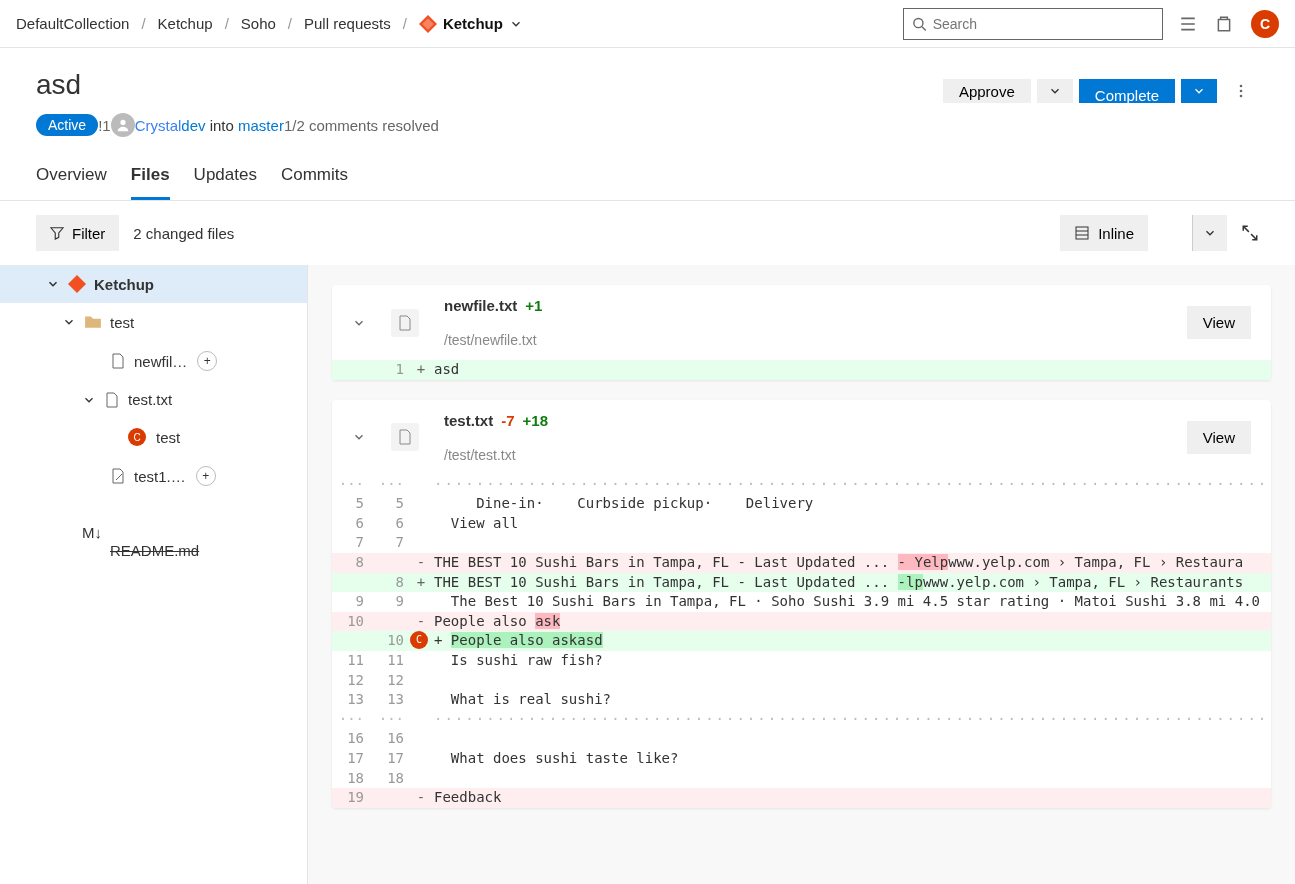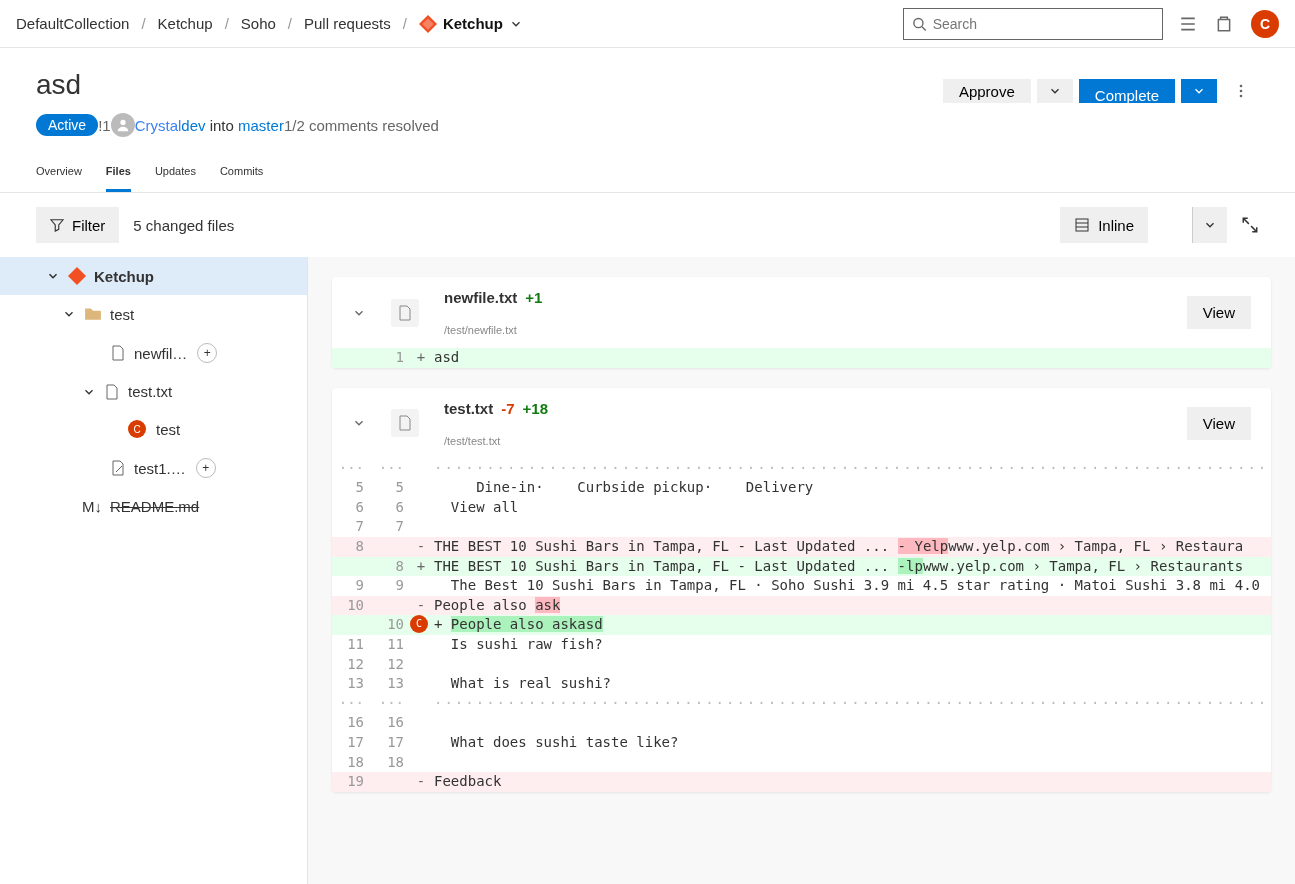--- a/index.html
+++ b/index.html
@@ -23,45 +23,45 @@
 .btn-primary { background: #0078d4; color: #fff; }
 .btn-icon-more { width: 36px; padding: 0; background: transparent; }
 .header-row2 { display: flex; align-items: center; margin-top: 10px; font-size: 15px; }
 .badge-active { background: #0078d4; color: #fff; border-radius: 12px; padding: 3px 12px; font-size: 14px; }
 .pr-id { color: #666; }
 .author-icon { width: 24px; height: 24px; border-radius: 50%; background: #bbb; display: inline-flex; align-items: center; justify-content: center; }
 .author-name { color: #3b82f6; }
 .branch-link { color: #0078d4; }
 .comments-resolved { color: #666; }
 .tabs { display: flex; gap: 24px; margin-top: 20px; }
-.tab { padding: 8px 0 12px 0; font-size: 11px; color: #333; cursor: pointer; border-bottom: 3px solid transparent; }
+.tab { padding: 8px 0 12px 0; font-size: 17px; color: #333; cursor: pointer; border-bottom: 3px solid transparent; }
 .tab.active { border-bottom-color: #0078d4; font-weight: 600; }
 .toolbar { display: flex; align-items: center; padding: 14px 36px; gap: 14px; }
 .dd { background: #efefef; border: none; height: 36px; padding: 0 14px; display: flex; align-items: center; gap: 8px; font-size: 15px; cursor: pointer; }
 .changed-count { font-size: 15px; }
 .toolbar-right { margin-left: auto; display: flex; gap: 14px; align-items: center; }
 .content { display: flex; height: calc(100vh - 230px); }
 .sidebar { width: 308px; border-right: 1px solid #e4e4e4; overflow-y: auto; font-size: 15px; }
 .tree-item { display: flex; align-items: center; padding: 10px 12px; gap: 8px; cursor: pointer; white-space: nowrap; }
 .tree-item.root { background: #deecf9; font-weight: 600; }
 .tree-indent-1 { padding-left: 62px; }
 .tree-indent-2 { padding-left: 82px; }
 .tree-indent-3 { padding-left: 110px; }
 .tree-badge { width: 20px; height: 20px; border: 1px solid #bbb; border-radius: 50%; display: inline-flex; align-items: center; justify-content: center; font-size: 12px; margin-left: 2px; }
-.strike { text-decoration: line-through; }
+.strike { text-decoration: line-through; margin-top: 36px; }
 .diffpanel { flex: 1; overflow-y: auto; background: #f8f8f8; padding: 0 0 24px 0; }
 .filecard { background: #fff; margin: 20px 24px; border-radius: 4px; box-shadow: 0 1px 3px rgba(0,0,0,0.08); }
 .filecard-header { display: flex; align-items: center; padding: 12px 20px; gap: 25px; }
 .fileicon { width: 28px; height: 28px; background: #f3f3f3; border-radius: 3px; display: flex; align-items: center; justify-content: center; }
 .filemeta { flex: 1; }
 .filename-row { display: flex; align-items: center; gap: 8px; font-size: 15px; }
 .filename { font-weight: 600; }
 .stat-add { color: #107c10; font-weight: 600; }
 .stat-del { color: #d83b01; font-weight: 600; }
-.filepath { color: #888; font-size: 11px; margin-top: 18px; }
+.filepath { color: #888; font-size: 14px; margin-top: 18px; }
 .view-btn { background: #efefef; border: none; padding: 8px 16px; font-size: 15px; cursor: pointer; }
 .diffbody { font-family: "Consolas", monospace; font-size: 14px; }
 .diffrow { display: flex; line-height: 1.4; }
 .ln { width: 40px; text-align: right; color: #999; padding-right: 8px; user-select: none; }
 .mk { width: 18px; text-align: center; color: #666; }
 .code { flex: 1; white-space: pre; padding-left: 4px; overflow: hidden; text-overflow: clip; }
 .add { background: #e6ffed; }
 .add-strong { background: #acf2bd; }
 .del { background: #ffeef0; }
 .del-strong { background: #fdb8c0; }
@@ -172,21 +172,21 @@
   </div>
 </div>
 
 <div class="toolbar">
   <button class="dd">
     <svg width="14" height="14" viewBox="0 0 16 16">
         <path d="M1 2h14l-5 6v5l-4 2V8z" stroke="#333" stroke-width="1.3" fill="none"></path>
       </svg>
     <span>Filter</span>
   </button>
-  <span class="changed-count">5 changed files</span>
+  <span class="changed-count">2 changed files</span>
   <div class="toolbar-right">
     <div style="display:flex;gap:44px;">
       <button class="dd">
         <svg width="16" height="16" viewBox="0 0 16 16">
             <rect x="2" y="2" width="12" height="12" stroke="#333" fill="none"></rect>
             <line x1="2" y1="6" x2="14" y2="6" stroke="#333"></line>
             <line x1="2" y1="10" x2="14" y2="10" stroke="#333"></line>
           </svg>
         <span>Inline</span>
       </button>

